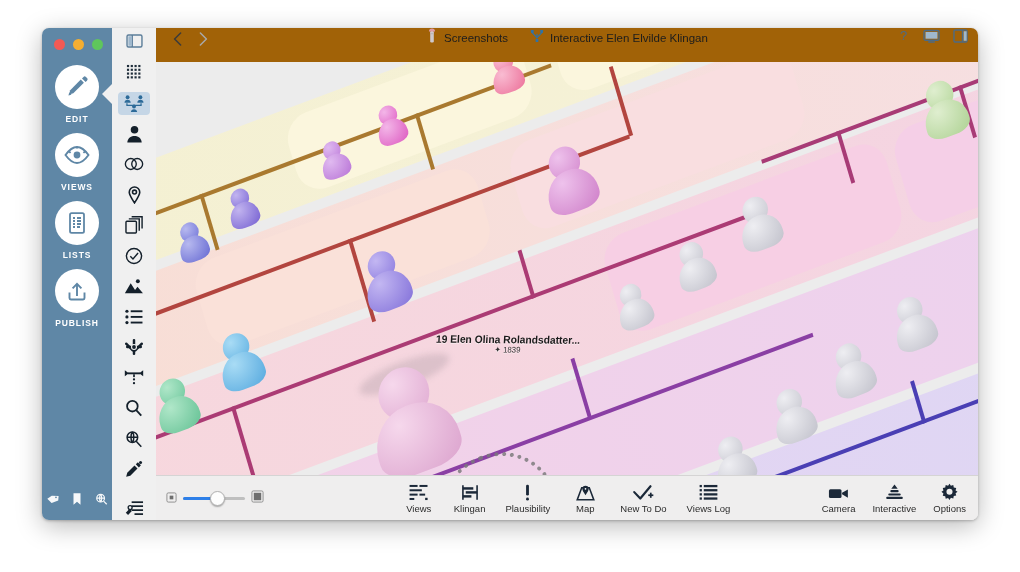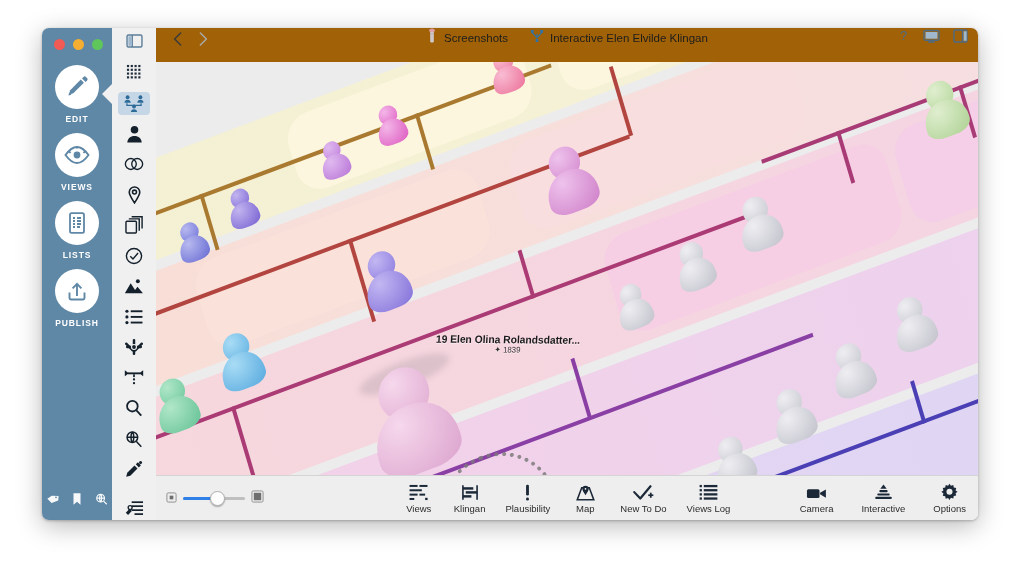--- a/index.html
+++ b/index.html
@@ -90,21 +90,21 @@
   }
   .zoomctl{display:flex;align-items:center;gap:6px;margin-left:10px;}
   .sliderbox{position:relative;width:62px;height:14px;display:flex;align-items:center;}
   .track{position:absolute;left:0;right:0;height:3px;border-radius:2px;background:#bfbfbf;}
   .track-fill{position:absolute;left:0;width:48%;height:3px;border-radius:2px;background:#2e7fe8;}
   .knob{position:absolute;left:43%;width:13px;height:13px;border-radius:50%;background:#fdfdfd;
         border:1px solid #b2b2b2;box-shadow:0 1px 1.5px rgba(0,0,0,.3);}
   .tools-center{
     position:absolute;left:0;right:0;display:flex;justify-content:center;gap:20px;
   }
-  .tools-right{position:absolute;right:12px;display:flex;gap:28px;}
+  .tools-right{position:absolute;right:12px;display:flex;gap:17px;}
   .tool{
     display:flex;flex-direction:column;align-items:center;gap:2px;width:auto;min-width:30px;
   }
   .tool-ico{height:19px;display:flex;align-items:flex-end;justify-content:center;}
   .tool-lbl{font-size:9.5px;color:#2b2b2b;white-space:nowrap;}
 
   
   .stage{position:absolute;left:0;top:0;width:866px;height:414px;}
   .plane{
     position:absolute;left:-210px;top:-250px;width:1420px;height:1180px;

